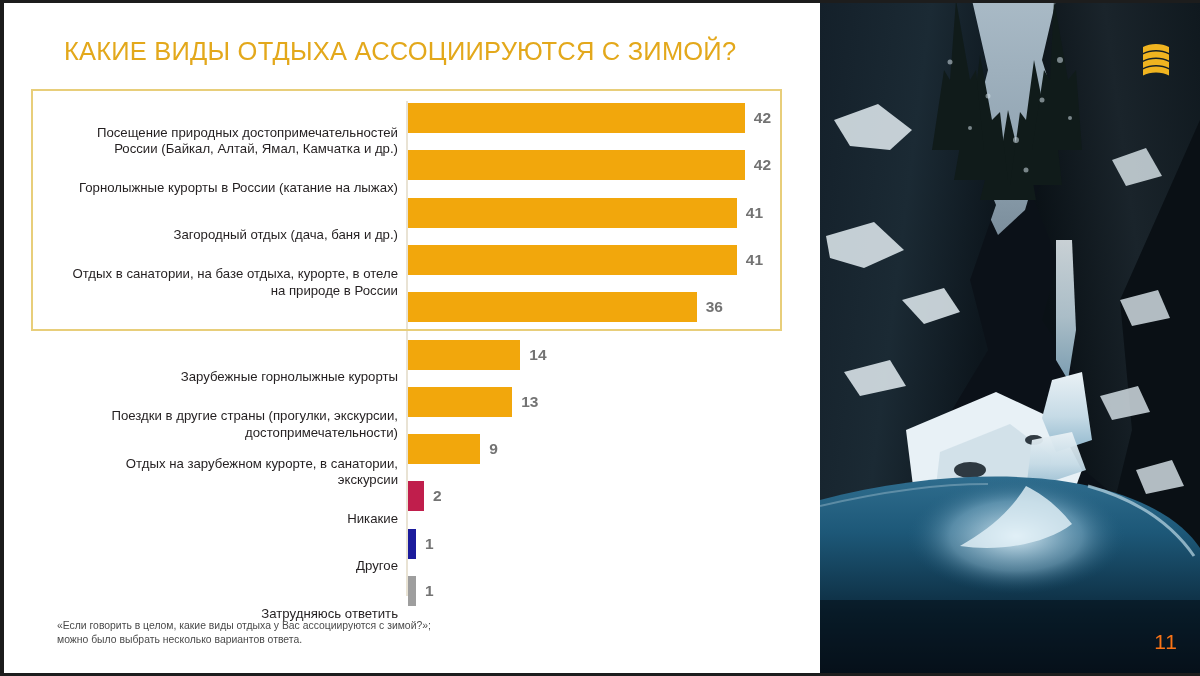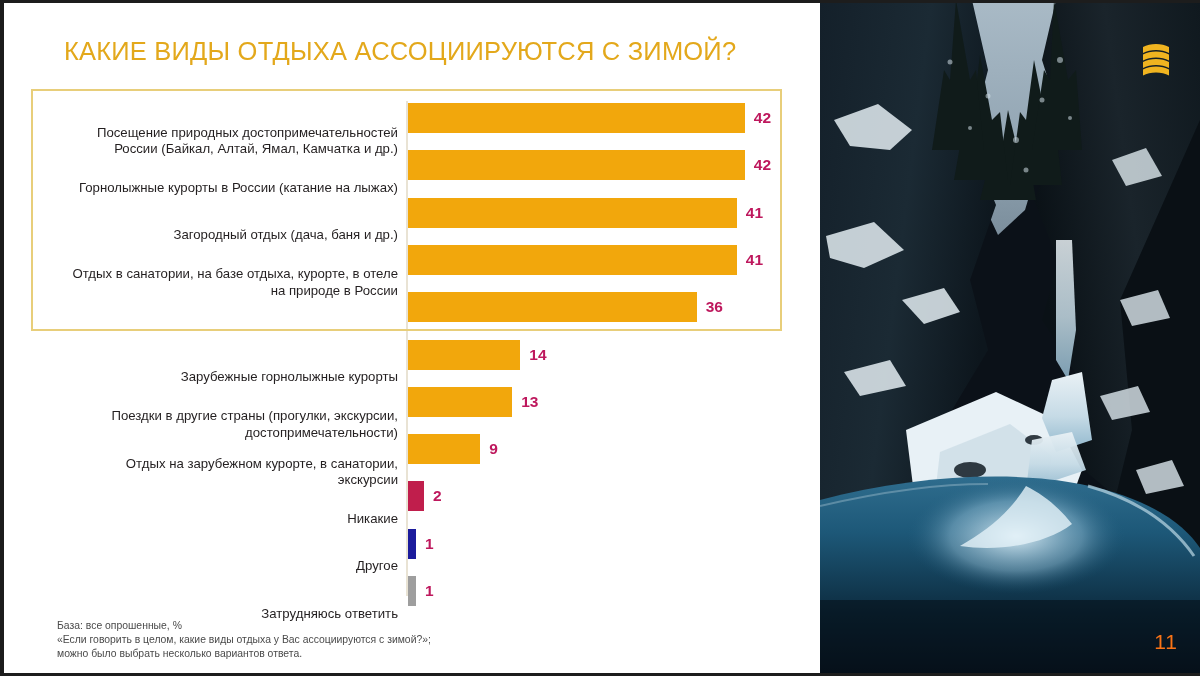--- a/index.html
+++ b/index.html
@@ -85,21 +85,21 @@
     background: #F2A70C;
   }
   .bar.c-orange { background: #F2A70C; }
   .bar.c-crimson { background: #C01E4C; }
   .bar.c-blue   { background: #1B1B9C; }
   .bar.c-gray   { background: #9E9E9E; }
   .bar-value {
     position: absolute;
     font-size: 15.5px;
     font-weight: bold;
-    color: #be185d;
+    color: #737373;
   }
 
   
   #footnote {
     position: absolute;
     left: 53px; top: 616px;
     font-size: 10.4px;
     line-height: 14.2px;
     color: #4a4a4a;
     width: 560px;
@@ -223,21 +223,20 @@
               <span style="display:block">Затрудняюсь ответить</span>
             </div>
             <div class="bar c-gray" style="top: 0px; height: 30px; width: 8.02px;"></div>
             <div class="bar-value" style="left: 421.02px; top: 6px;">1</div>
           </div>
         </div>
       <div id="highlight-box"></div>
     </div>
 
     <div id="footnote">
-      <div>База: все опрошенные, %</div>
       <div>«Если говорить в целом, какие виды отдыха у Вас ассоциируются с зимой?»;</div>
       <div>можно было выбрать несколько вариантов ответа.</div>
     </div>
 
   </div>
 
   <div id="photo-pane">
     <svg id="photo-svg" viewBox="0 0 380 676" preserveAspectRatio="none">
       <defs>
         <linearGradient id="skyGrad" x1="0" y1="0" x2="0" y2="1">

